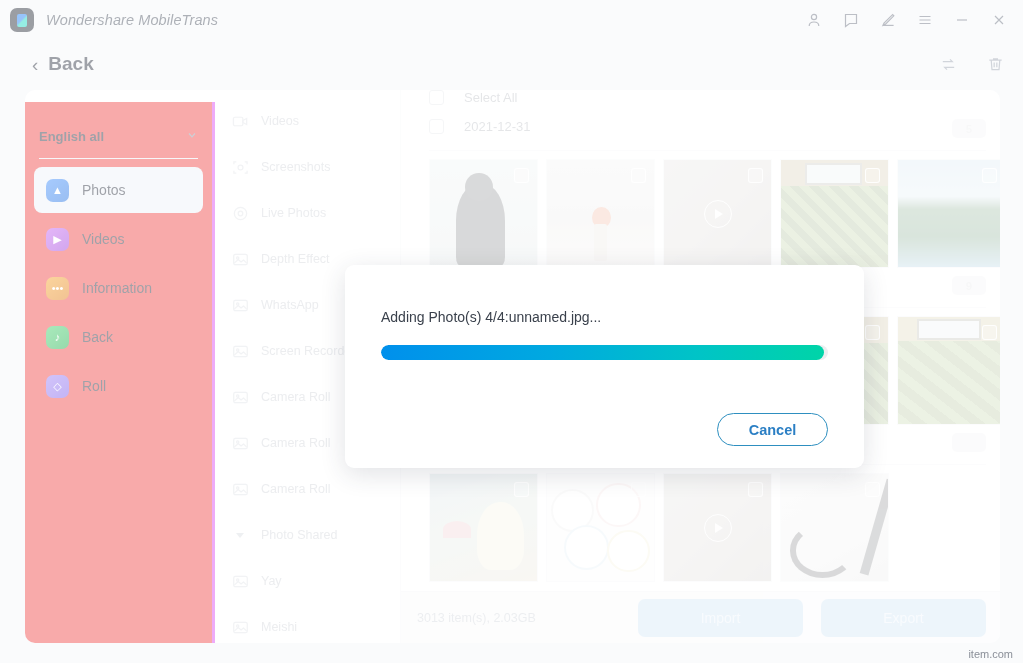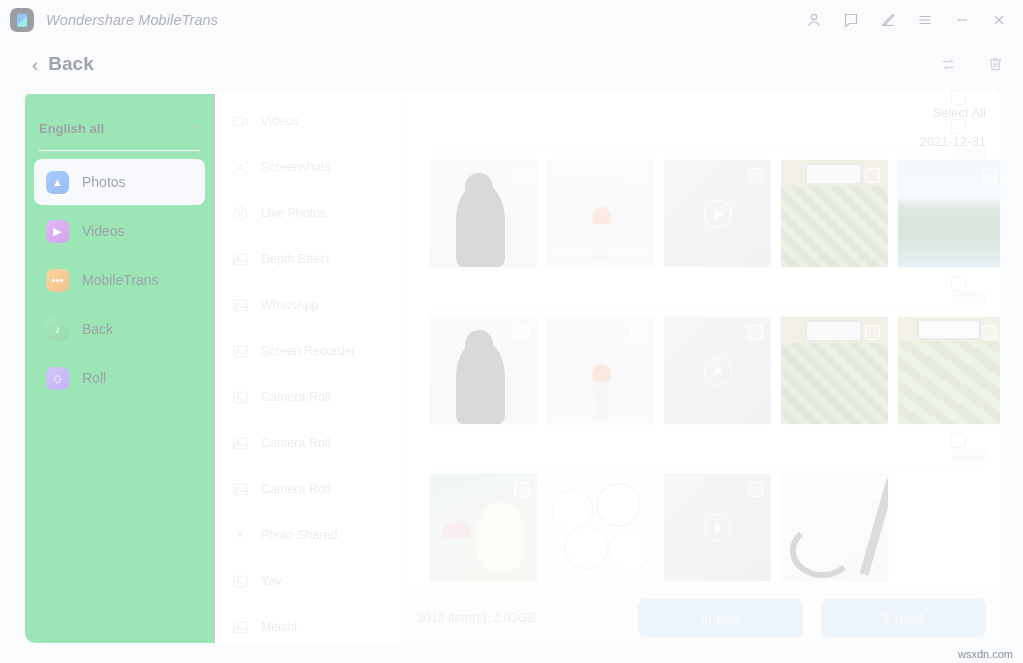--- a/index.html
+++ b/index.html
@@ -71,24 +71,24 @@
   .card {
     position: absolute; top: 90px; left: 25px;
     width: 975px; height: 553px;
     background: #ffffff;
     border-radius: 10px;
     overflow: hidden;
   }
 
   
   .sidebar {
-    position: absolute; top: 4px; left: 0;
+    position: absolute; top: 12px; left: 0;
     width: 190px; height: 553px;
-    background: #22c55e;
-    border-right: 1px solid #d946ef;
+    background: #ef4444;
+    border-right: 3px solid #d946ef;
     padding-top: 12px;
   }
   .lang-select {
     margin: 6px 14px 0 14px;
     height: 32px;
     display: flex; align-items: center;
     justify-content: space-between;
     font-size: 13px; color: #2b3240; font-weight: bold;
     cursor: pointer;
   }
@@ -139,23 +139,22 @@
 
   
   .content {
     position: absolute; top: 0; left: 376px;
     width: 599px; height: 553px;
     background: #fff;
     opacity: .40;
   }
   .content-scroll { position: relative; width: 599px; height: 505px; overflow: hidden; }
   .row-head {
-    height: 29px; display: flex; align-items: flex-end;
+    height: 29px; display: flex; align-items: flex-start;
     padding: 0 14px 0 28px;
-    flex-direction: column;
   }
   .cbx {
     width: 15px; height: 15px; border-radius: 3px;
     border: 1.4px solid #c7ccd4; background: #fff;
     flex: 0 0 auto; margin-right: 20px; cursor: pointer;
   }
   .row-head .txt { font-size: 13px; color: #6f7682; }
   .row-head .sp { flex: 1 1 auto; }
   .count-badge {
     min-width: 34px; height: 19px; border-radius: 5px;
@@ -412,21 +411,21 @@
           <div class="nav-item active">
             <span class="nav-icon" style="background:linear-gradient(140deg,#3a8bfd,#1f6fe0)">▲</span>
             <span class="nav-label">Photos</span>
           </div>
           <div class="nav-item">
             <span class="nav-icon" style="background:linear-gradient(140deg,#c35df0,#9b3cd8)">▶</span>
             <span class="nav-label">Videos</span>
           </div>
           <div class="nav-item">
             <span class="nav-icon" style="background:linear-gradient(140deg,#f6a126,#e07a10)">•••</span>
-            <span class="nav-label">MobileTrans</span>
+            <span class="nav-label">Information</span>
           </div>
           <div class="nav-item">
             <span class="nav-icon" style="background:linear-gradient(140deg,#3ecf6a,#19ad46)">♪</span>
             <span class="nav-label">Back</span>
           </div>
           <div class="nav-item">
             <span class="nav-icon" style="background:linear-gradient(140deg,#9a7bf5,#7b5ae8)">◇</span>
             <span class="nav-label">Roll</span>
           </div>
         </div>
@@ -655,15 +654,25 @@
 
     <div class="actionbar">
       <span class="item-count">3013 item(s), 2.03GB</span>
       <span class="ab-sp"></span>
       <div class="act-btn">Import</div>
       <div class="act-btn">Export</div>
     </div>
   </div>
 
   <div class="overlay"></div>
-
-  <div class="watermark">wsxdn.com</div>
+  <div class="modal">
+    <div class="modal-text">Adding Photo(s) 4/4:unnamed.jpg...</div>
+    <div class="progress-track">
+      <div class="progress-fill" id="progress-fill" style="width: 99%;"></div>
+    </div>
+    <div class="modal-sp"></div>
+    <div class="modal-actions">
+      <div class="cancel-btn">Cancel</div>
+    </div>
+  </div>
+
+  <div class="watermark">item.com</div>
 </div>
 
 </body></html>

